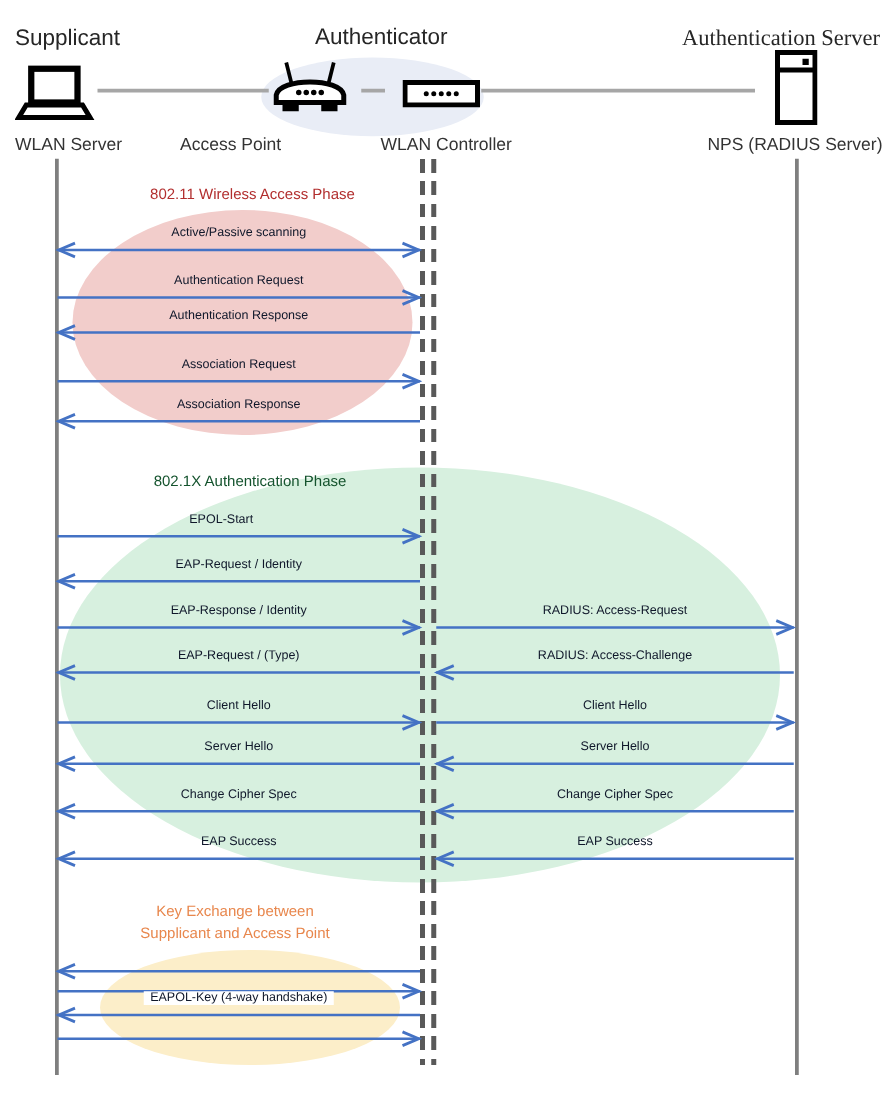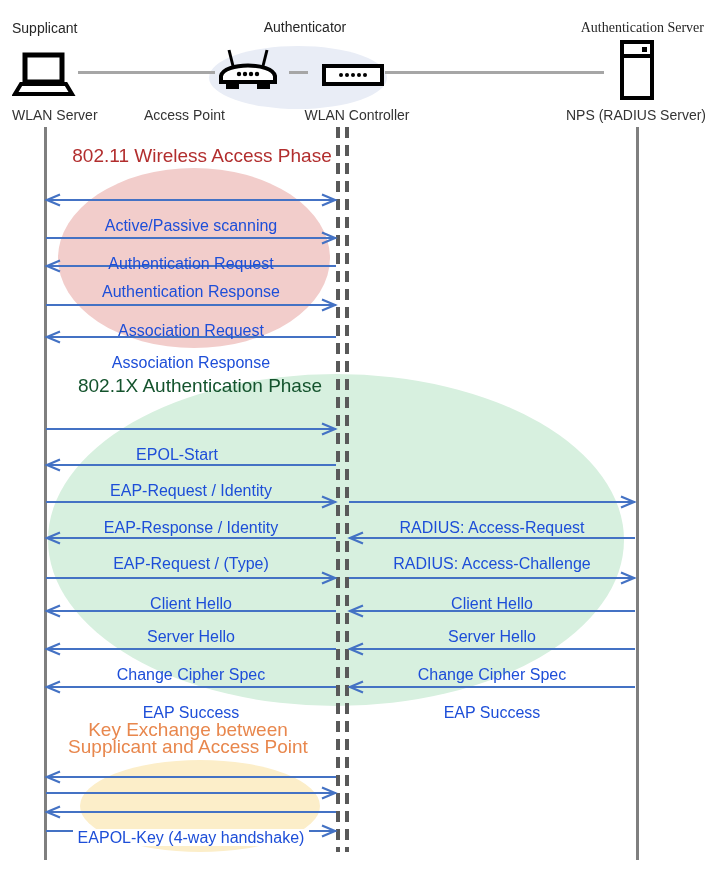--- a/index.html
+++ b/index.html
@@ -1,32 +1,32 @@
 <!DOCTYPE html>
 <html><head>
 <meta charset="utf-8">
 <style>
   html,body{margin:0;padding:0;background:#fff;}
   #canvas{
     position:relative;width:713px;height:875px;background:#fff;overflow:hidden;
     font-family:"Liberation Sans",sans-serif;color:#262626;
   }
   .abs{position:absolute;}
-  .role-label{font-size:14px;color:#262626;white-space:nowrap;}
+  .role-label{font-size:18px;color:#262626;white-space:nowrap;}
   .device-label{font-size:14px;color:#333;white-space:nowrap;}
   .hub-ellipse{background:#E9EDF6;border-radius:50%;}
   .connector{height:3px;background:#A6A6A6;}
   .lifeline-solid{width:3px;background:#7F7F7F;}
   .lifeline-dashed{
     width:4px;
     background:repeating-linear-gradient(to bottom,#595959 0 11px,transparent 11px 18px);
   }
   .phase-ellipse{border-radius:50%;z-index:1;}
-  .phase-title{font-size:19px;text-align:center;white-space:nowrap;z-index:3;line-height:17px;}
-  .msg-label{font-size:16px;text-align:center;z-index:4;white-space:nowrap;color:#1d4ed8;margin-top:36px;}
+  .phase-title{font-size:12px;text-align:center;white-space:nowrap;z-index:3;line-height:17px;}
+  .msg-label{font-size:10px;text-align:center;z-index:4;white-space:nowrap;color:#0f172a;}
   .msg-label .bg{background:#fff;padding:0 5px;}
   #arrow-layer{position:absolute;left:0;top:0;z-index:3;pointer-events:none;}
   svg{display:block;}
 </style>
 </head>
 <body>
 
 <div id="canvas">
 
   <div class="abs role-label" style="left:12px;top:20px;">Supplicant</div>

